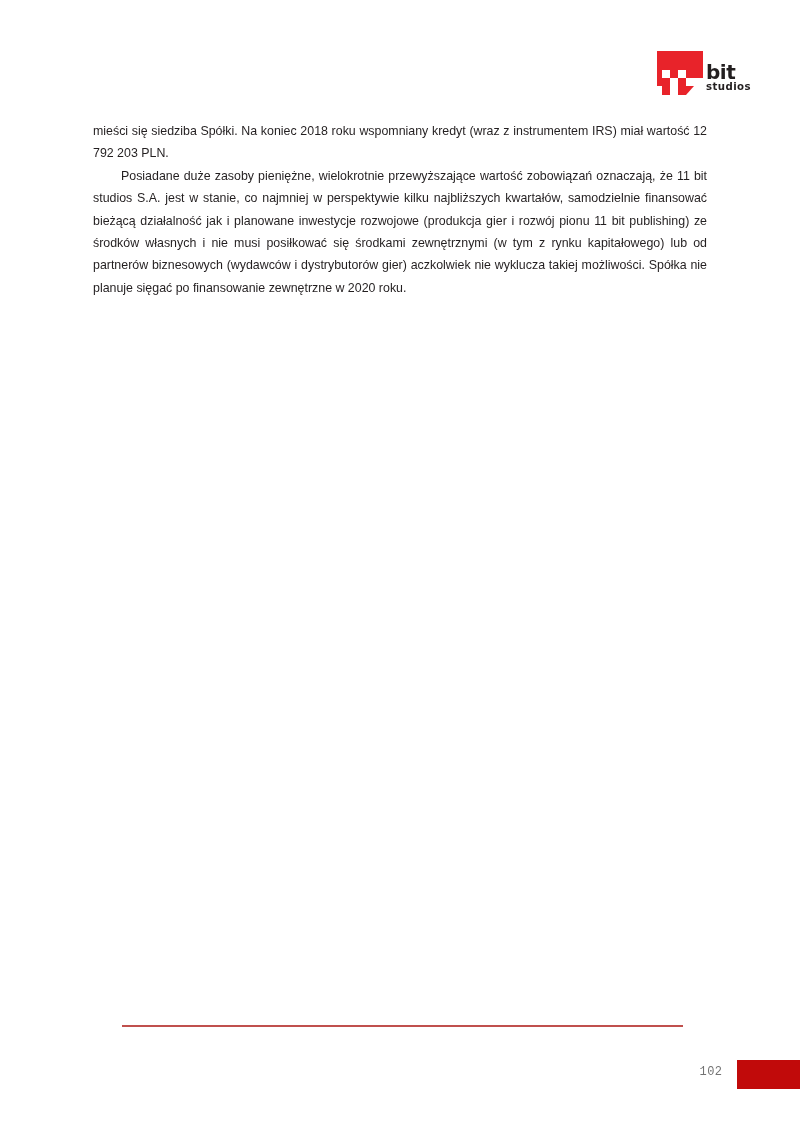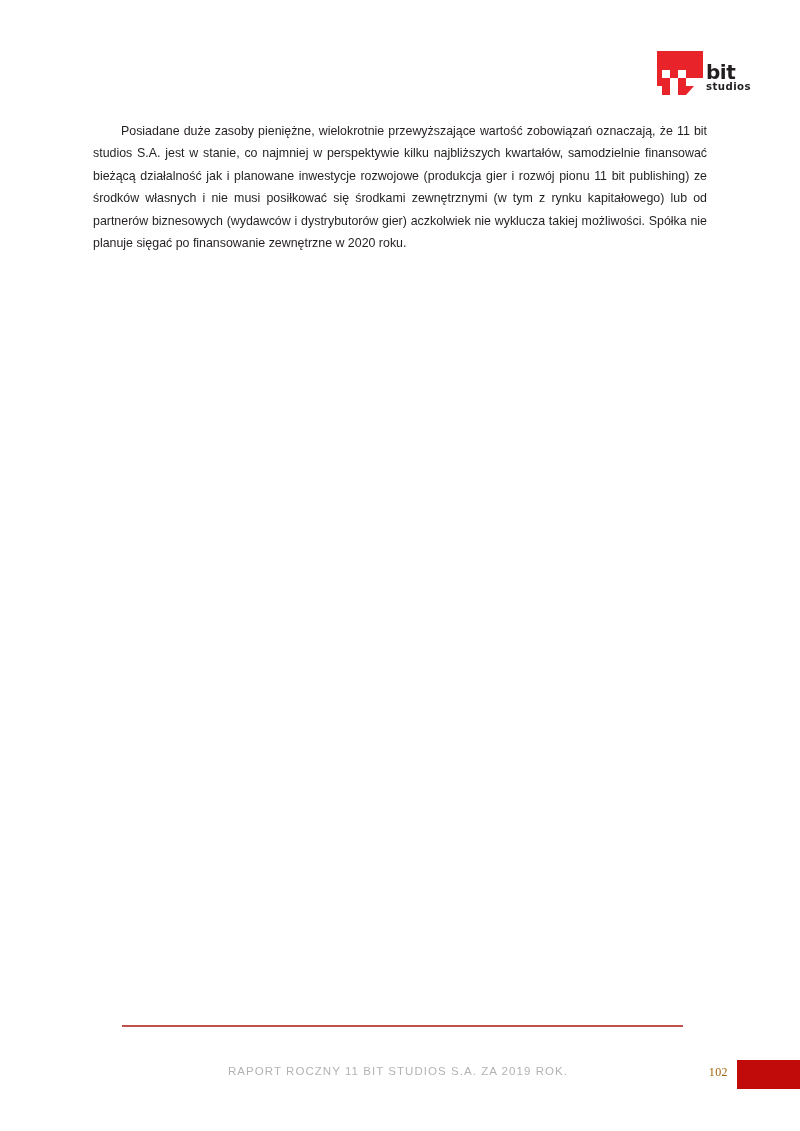--- a/index.html
+++ b/index.html
@@ -99,25 +99,25 @@
     font-family: "Liberation Sans", sans-serif;
     font-size: 11.5px;
     letter-spacing: 1.05px;
     color: #b3b3b3;
   }
   .footer-pagenum {
     position: absolute;
     left: 694px;
     top: 1065px;
     width: 34px;
-    text-align: right;
-    font-family: Liberation Serif, serif;
+    text-align: center;
+    font-family: Liberation Mono, monospace;
     font-size: 12px;
     letter-spacing: 0.4px;
-    color: #a16207;
+    color: #737373;
   }
   .footer-block {
     position: absolute;
     left: 737px;
     top: 1060px;
     width: 63px;
     height: 29px;
     background: #c10a0a;
   }
 </style>
@@ -135,21 +135,21 @@
       <path fill="#ffffff" d="M29 27 H36 V35 H29 Z"></path>
       <path fill="#e8232a" d="M29 35 H37 L29 44 Z"></path>
     </svg>
     <div class="logo-word">
       <span class="logo-bit">bit</span>
       <span class="logo-studios">studios</span>
     </div>
   </div>
 
   <div class="content">
+    <p class="para">mieści się siedziba Spółki. Na koniec 2018 roku wspomniany kredyt (wraz z instrumentem IRS) miał wartość 12 792 203 PLN.</p>
     <p class="para para-indent">Posiadane duże zasoby pieniężne, wielokrotnie przewyższające wartość zobowiązań oznaczają, że 11 bit studios S.A. jest w stanie, co najmniej w perspektywie kilku najbliższych kwartałów, samodzielnie finansować bieżącą działalność jak i planowane inwestycje rozwojowe (produkcja gier i rozwój pionu 11 bit publishing) ze środków własnych i nie musi posiłkować się środkami zewnętrznymi (w tym z rynku kapitałowego) lub od partnerów biznesowych (wydawców i dystrybutorów gier) aczkolwiek nie wyklucza takiej możliwości. Spółka nie planuje sięgać po finansowanie zewnętrzne w 2020 roku.</p>
   </div>
 
   <div class="footer-rule"></div>
-  <div class="footer-caption">RAPORT ROCZNY 11 BIT STUDIOS S.A. ZA 2019 ROK.</div>
   <div class="footer-pagenum">102</div>
   <div class="footer-block"></div>
 
 </div>
 
 </body></html>

